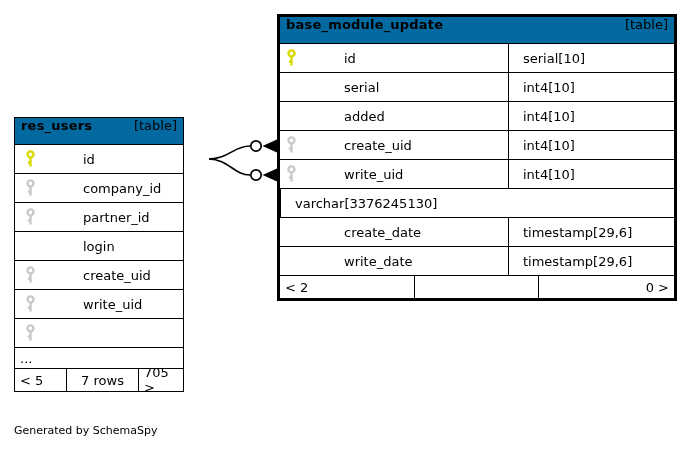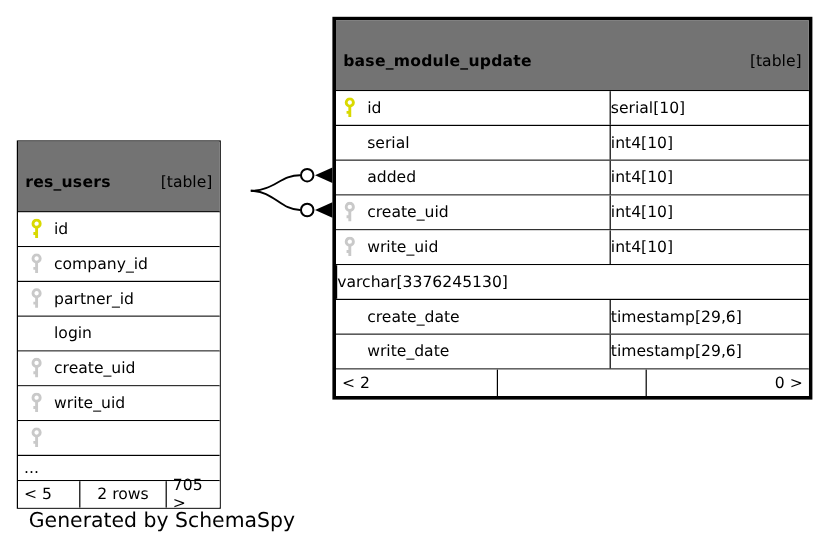--- a/index.html
+++ b/index.html
@@ -10,40 +10,40 @@
     font-size:13px; color:#000;
     overflow:hidden;
   }
   .table-node {
     position:absolute; background:#ffffff; box-sizing:border-box;
   }
   #res-users   { left:14px;  top:117px; width:170px; border:1.5px solid #000; }
   #base-module-update { left:277px; top:14px;  width:400px; border:3px solid #000; }
 
   .tbl-header {
-    display:flex; justify-content:space-between; align-items:flex-end;
-    background:#737373; height:26px; padding:16px 6px;
+    display:flex; justify-content:space-between; align-items:flex-start;
+    background:#0369a1; height:26px; padding:0 6px;
     border-bottom:1.5px solid #000;
   }
   .tbl-title { font-weight:bold; letter-spacing:0.2px; }
   .tbl-badge { font-weight:normal; }
 
   .tbl-row {
     display:flex; align-items:stretch; height:28px;
     border-bottom:1.4px solid #000; background:#fff;
   }
   .tbl-row:last-of-type { border-bottom:none; }
   .name-cell {
-    display:flex; align-items:center; padding-left:6px; box-sizing:border-box;
+    display:flex; align-items:center; padding-left:6px; box-sizing:border-box;gap:38px;
   }
   #res-users .name-cell { flex:1; padding-left:10px; }
   #base-module-update .name-cell { flex:0 0 228px; }
   .type-cell {
     flex:1; display:flex; align-items:center;
-    border-left:1.5px solid #000; padding-left:0;
+    border-left:1.5px solid #000; padding-left:14px;
   }
   .key-ic {
     width:11px; height:18px; margin-right:9px; flex:0 0 11px;
     visibility:hidden; display:inline-flex; align-items:center;
   }
   .key-ic[data-key="primary"] { visibility:visible; color:#d9d900; }
   .key-ic[data-key="foreign"] { visibility:visible; color:#c9c9c9; }
 
   .ellipsis-row {
     height:20px; display:flex; align-items:center; padding-left:5px;
@@ -62,21 +62,21 @@
   #res-users .c-right  { flex:1; }
   #base-module-update .c-left   { flex:0 0 134px; }
   #base-module-update .c-center { flex:0 0 124px; }
   #base-module-update .c-right  { flex:1; }
 
   #relationship-layer {
     position:absolute; left:0; top:0; width:693px; height:453px;
     pointer-events:none;
   }
   #schemaspy-credit {
-    position:absolute; left:24px; top:424px; font-size:17px;
+    position:absolute; left:14px; top:424px; font-size:11px;
   }
 </style>
 </head>
 <body>
 
 <div class="table-node" id="res-users">
   <div class="tbl-header">
     <span class="tbl-title">res_users</span>
     <span class="tbl-badge">[table]</span>
   </div>
@@ -155,21 +155,21 @@
             <path d="M5.5 7.4 V16.4 M5.5 12.6 H2.8" stroke="currentColor" stroke-width="2.4" fill="none"></path>
           </svg>
         </span>
     </div>
   </div>
 
   <div class="ellipsis-row">...</div>
 
   <div class="tbl-footer">
     <div class="cell c-left">&lt; 5</div>
-    <div class="cell c-center">2 rows</div>
+    <div class="cell c-center">7 rows</div>
     <div class="cell c-right">705 &gt;</div>
   </div>
 </div>
 
 <div class="table-node" id="base-module-update">
   <div class="tbl-header">
     <span class="tbl-title">base_module_update</span>
     <span class="tbl-badge">[table]</span>
   </div>
 

